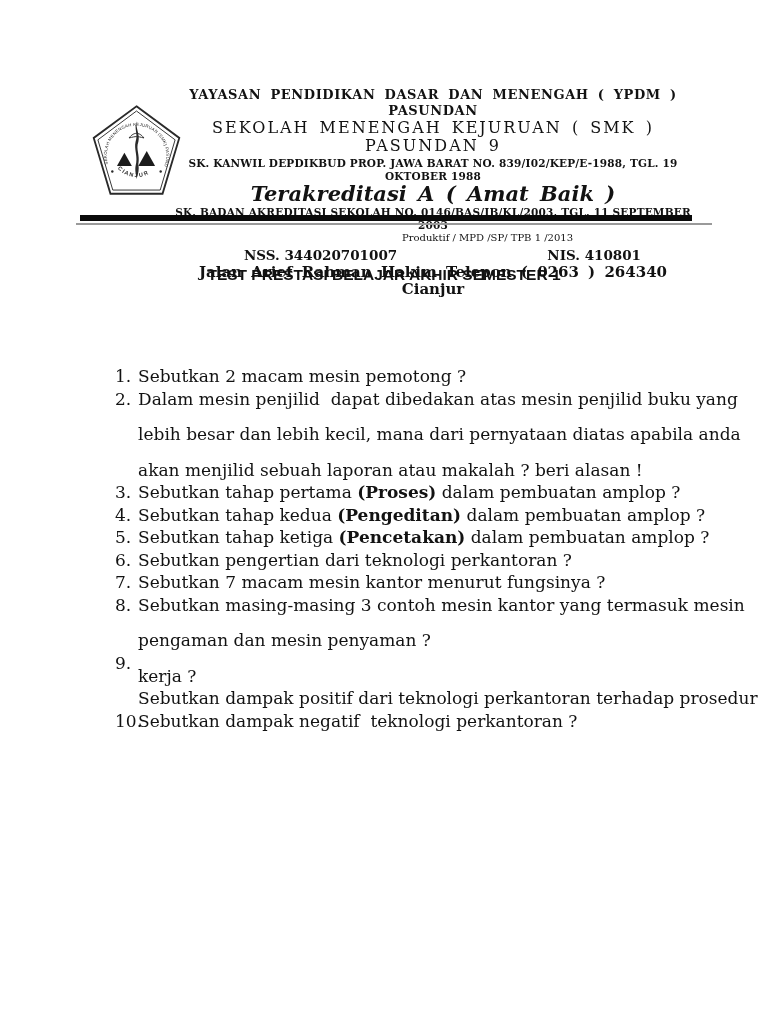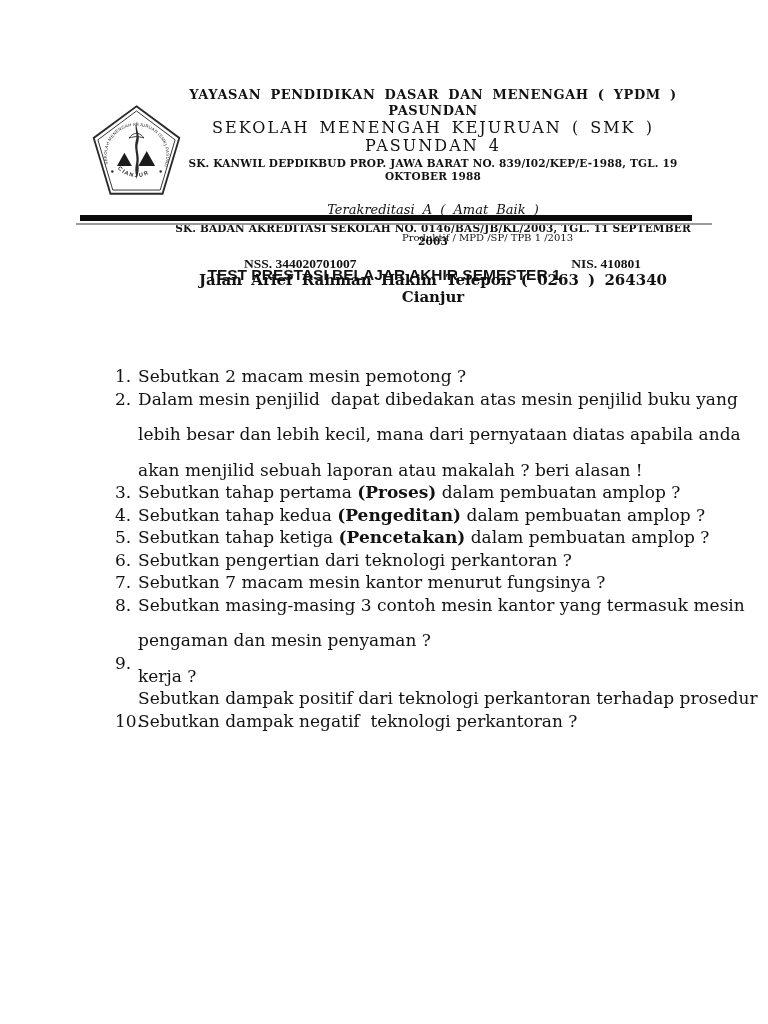--- a/index.html
+++ b/index.html
@@ -27,29 +27,28 @@
   }
   .school-line {
     font-size:16px; line-height:18px;
     letter-spacing:2px; word-spacing:3px;
   }
   .sk-line {
     font-size:10.5px; line-height:13px; font-weight:bold;
     letter-spacing:.2px; margin-top:2px;
   }
   .accred-line {
-    font-size:13px; line-height:21px;
-    font-weight:normal; font-style:italic;
+    font-size:21px; line-height:21px;
+    font-weight:bold; font-style:italic;
     word-spacing:4px;
-    margin-top:16px;
   }
   .id-row {
     display:flex; justify-content:space-between;
-    padding:0 57px 0 76px; margin-top:8px;
-    font-size:13.5px; line-height:15px; font-weight:bold;font-family:Liberation Serif, serif;
+    padding:0 57px 0 76px; margin-top:16px;
+    font-size:13.5px; line-height:15px; font-weight:bold;
   }
   .address-line {
     font-size:15px; line-height:17px; font-weight:bold;
     word-spacing:4px; margin-top:1px;
   }
   .rule-thick { position:absolute; left:80px; top:215px; width:612px; height:6px; background:#0a0a0a; }
   .rule-thin  { position:absolute; left:76px; top:223px; width:636px; height:2px; background:#9a9a9a; }
   
   .doc-code {
     position:absolute; top:230px; left:300px; right:93px;
@@ -112,21 +111,21 @@
       <text font-size="6" font-weight="bold" font-family="Liberation Sans, sans-serif" fill="#2a2a2a">
         <textPath href="#arcBottom" startOffset="1">C I A N J U R</textPath>
       </text>
       <circle cx="24" cy="72" r="1.3" fill="#2a2a2a"></circle>
       <circle cx="76" cy="72" r="1.3" fill="#2a2a2a"></circle>
     </svg>
   </div>
 
   <div class="header-text">
     <div class="org-line">YAYASAN PENDIDIKAN DASAR DAN MENENGAH ( YPDM ) PASUNDAN</div>
-    <div class="school-line">SEKOLAH MENENGAH KEJURUAN ( SMK ) PASUNDAN 4</div>
+    <div class="school-line">SEKOLAH MENENGAH KEJURUAN ( SMK ) PASUNDAN 9</div>
     <div class="sk-line">SK. KANWIL DEPDIKBUD PROP. JAWA BARAT NO. 839/I02/KEP/E-1988,  TGL. 19 OKTOBER 1988</div>
     <div class="accred-line">Terakreditasi  A  ( Amat  Baik )</div>
     <div class="sk-line">SK. BADAN AKREDITASI SEKOLAH NO. 0146/BAS/JB/KL/2003,  TGL. 11 SEPTEMBER 2003</div>
     <div class="id-row">
       <span>NSS.  344020701007</span>
       <span>NIS. 410801</span>
     </div>
     <div class="address-line">Jalan  Arief  Rahman  Hakim  Telepon  ( 0263 )  264340  Cianjur</div>
   </div>
 

